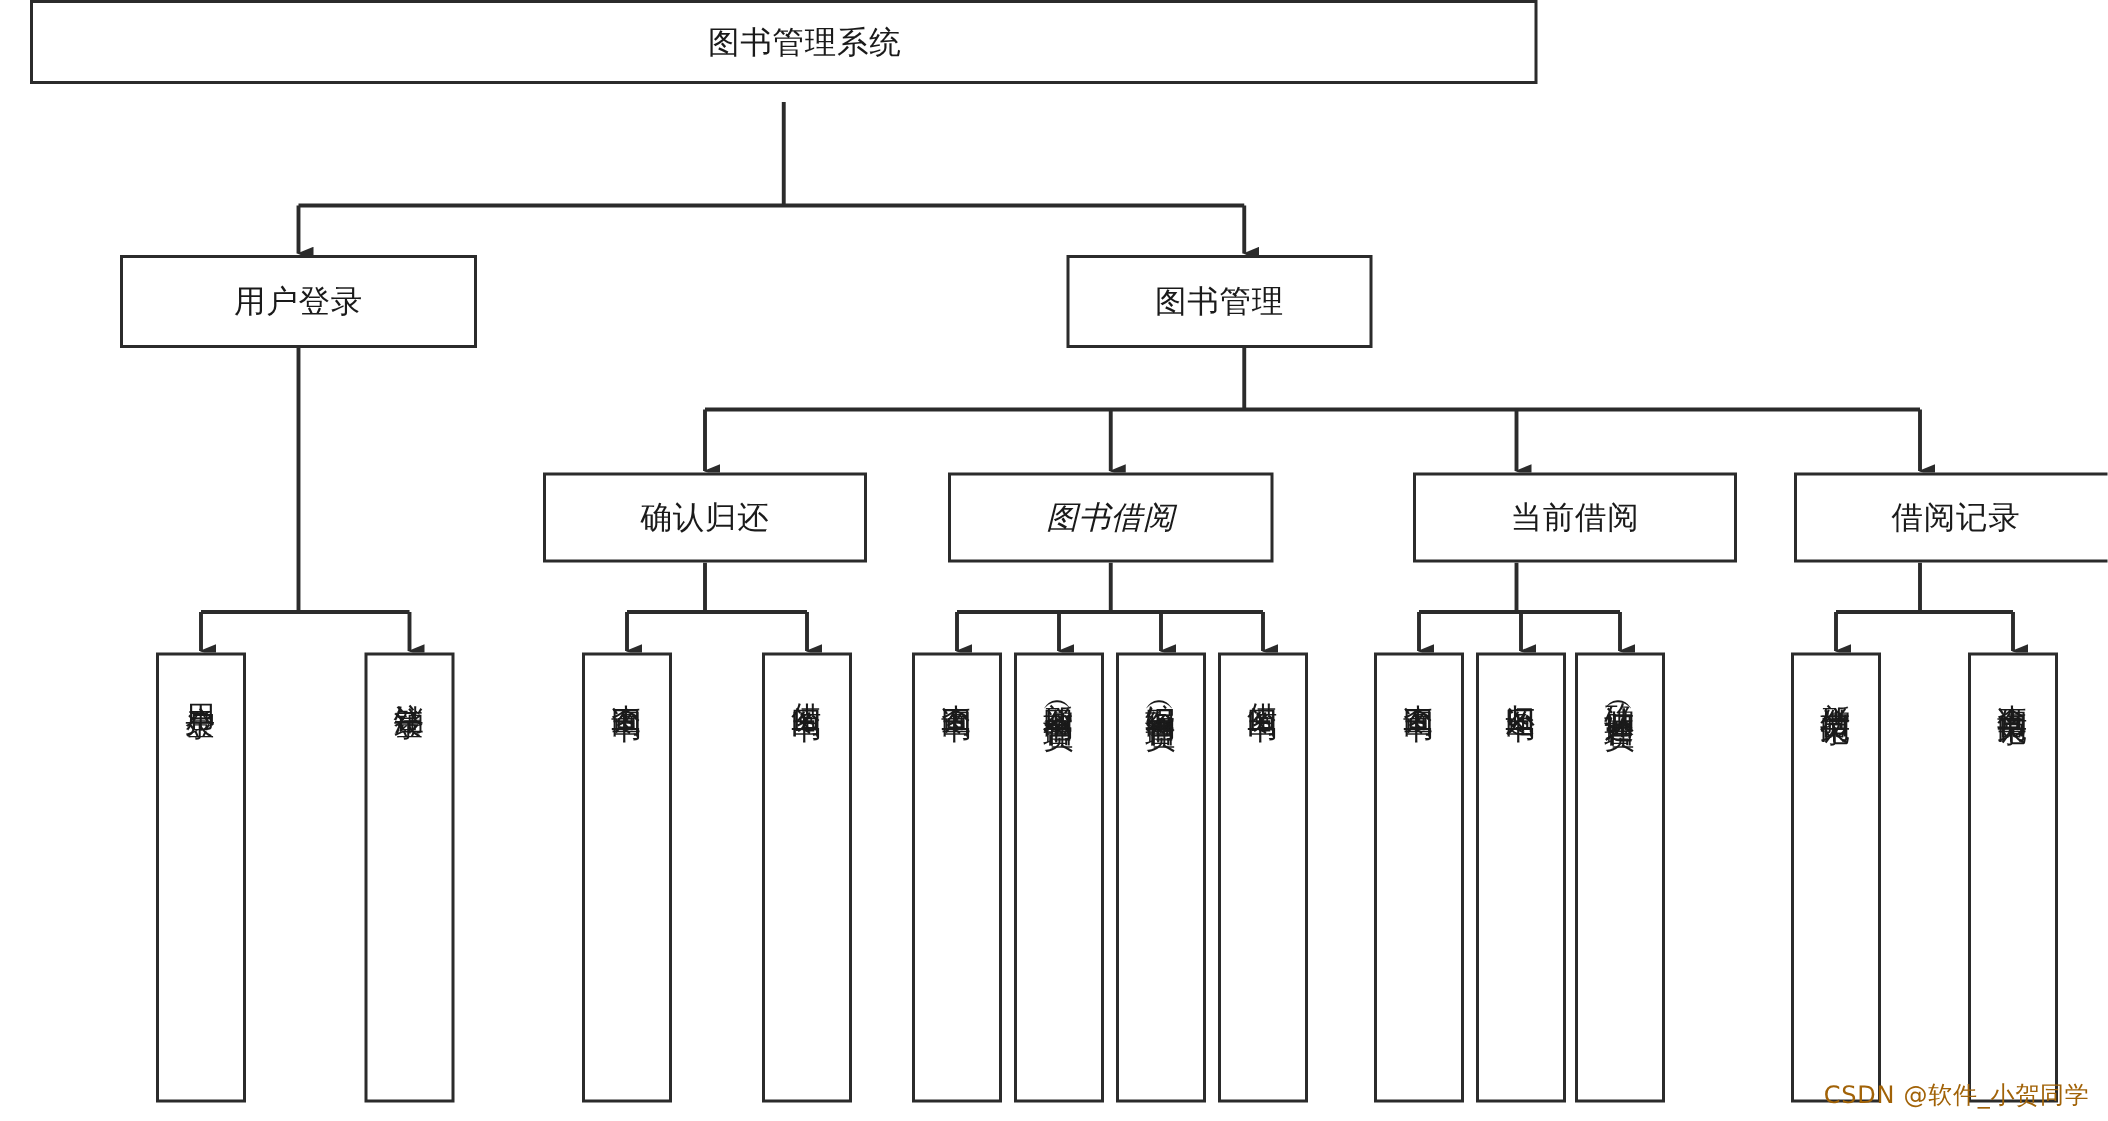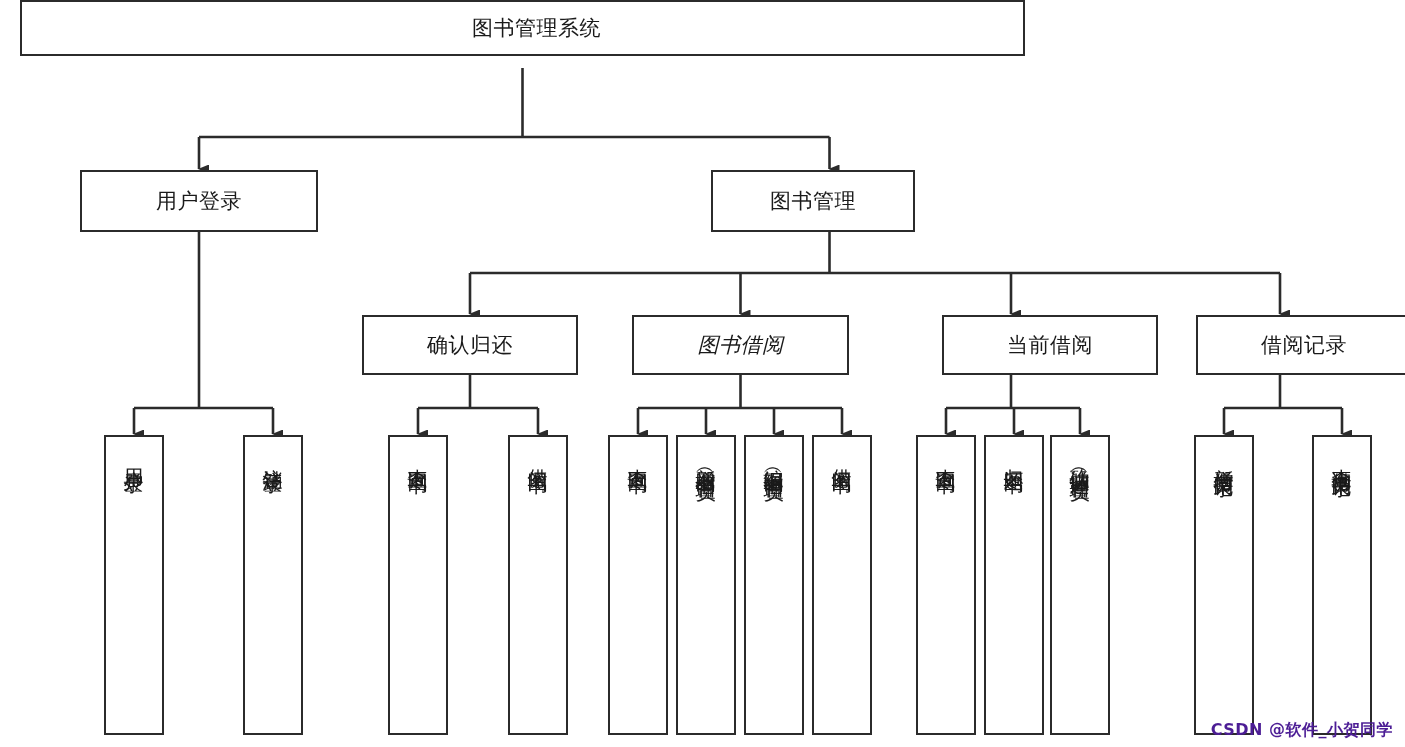--- a/index.html
+++ b/index.html
@@ -56,24 +56,23 @@
     top: 0;
     width: 1405px;
     height: 747px;
     pointer-events: none;
   }
   #watermark {
     position: absolute;
     right: 12px;
     bottom: 6px;
     font-size: 16px;
-    color: #4c1d95;
+    color: #a16207;
     white-space: nowrap;
     letter-spacing: 0.5px;
-    font-weight: bold;
   }
 </style>
 </head>
 <body>
 
 <div id="diagram-root">
   <svg id="connectors" viewBox="0 0 1405 747" width="1405" height="747" xmlns="http://www.w3.org/2000/svg">
     <defs>
       <marker id="arrowhead" markerWidth="9" markerHeight="11" refX="4.5" refY="10" orient="auto" markerUnits="userSpaceOnUse">
         <polygon points="0,0 9,0 4.5,11" fill="#2b2b2b"></polygon>

